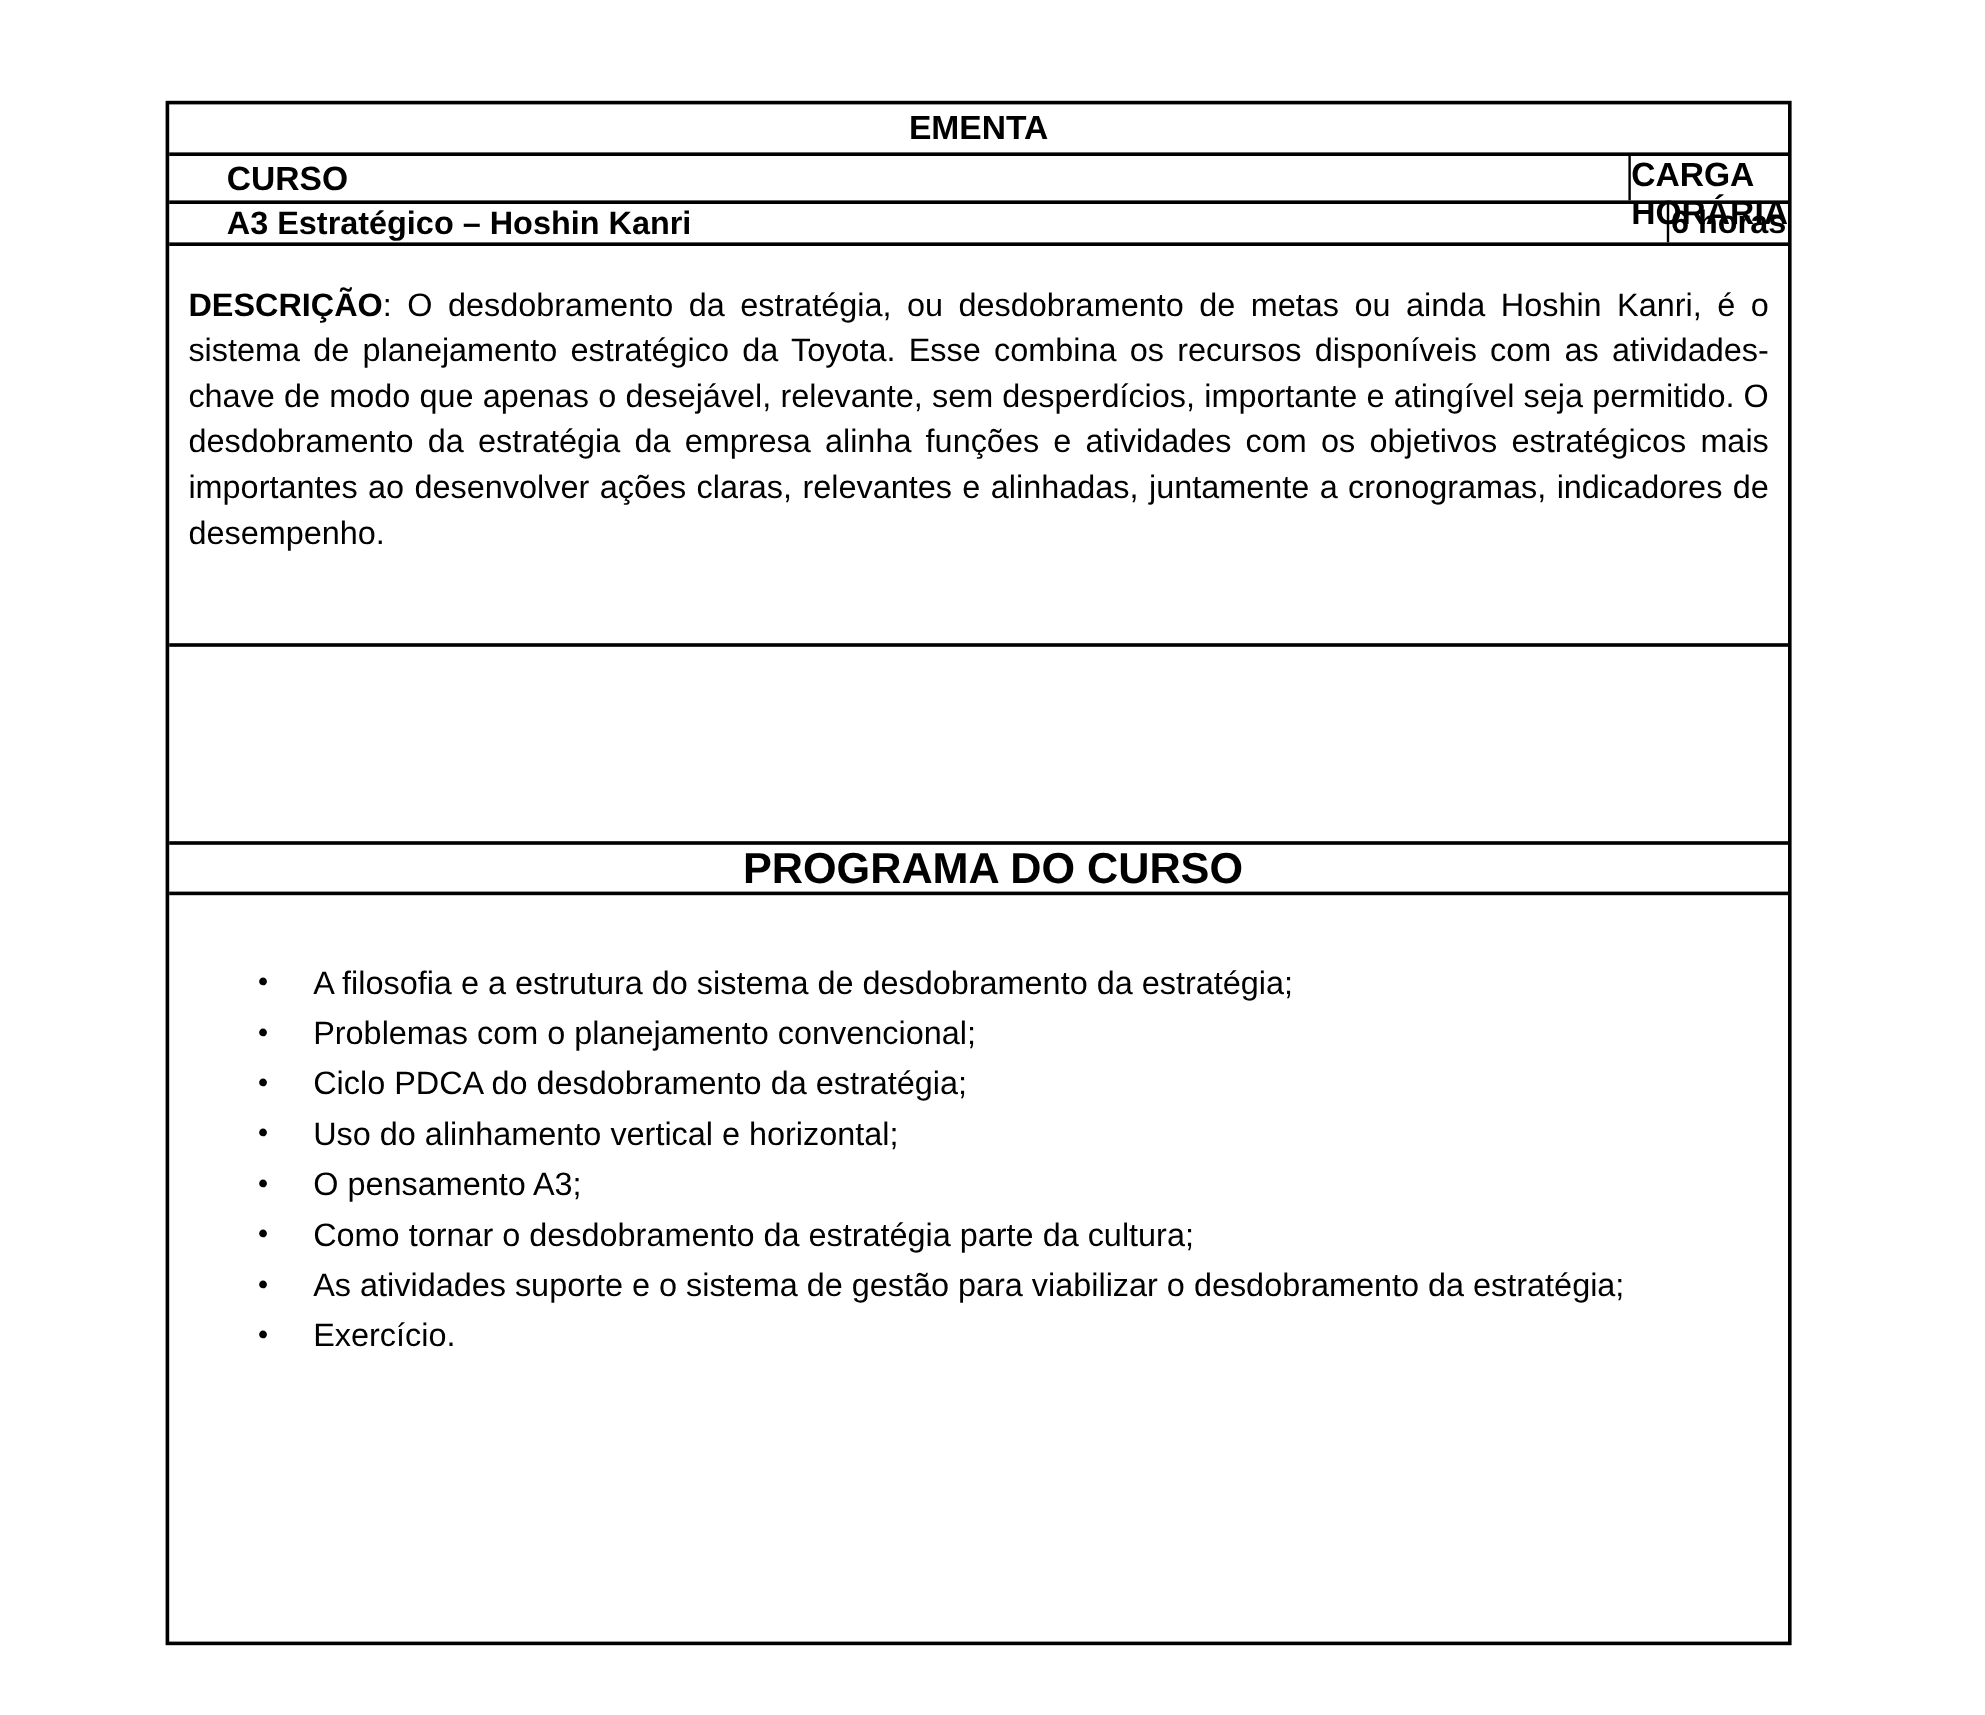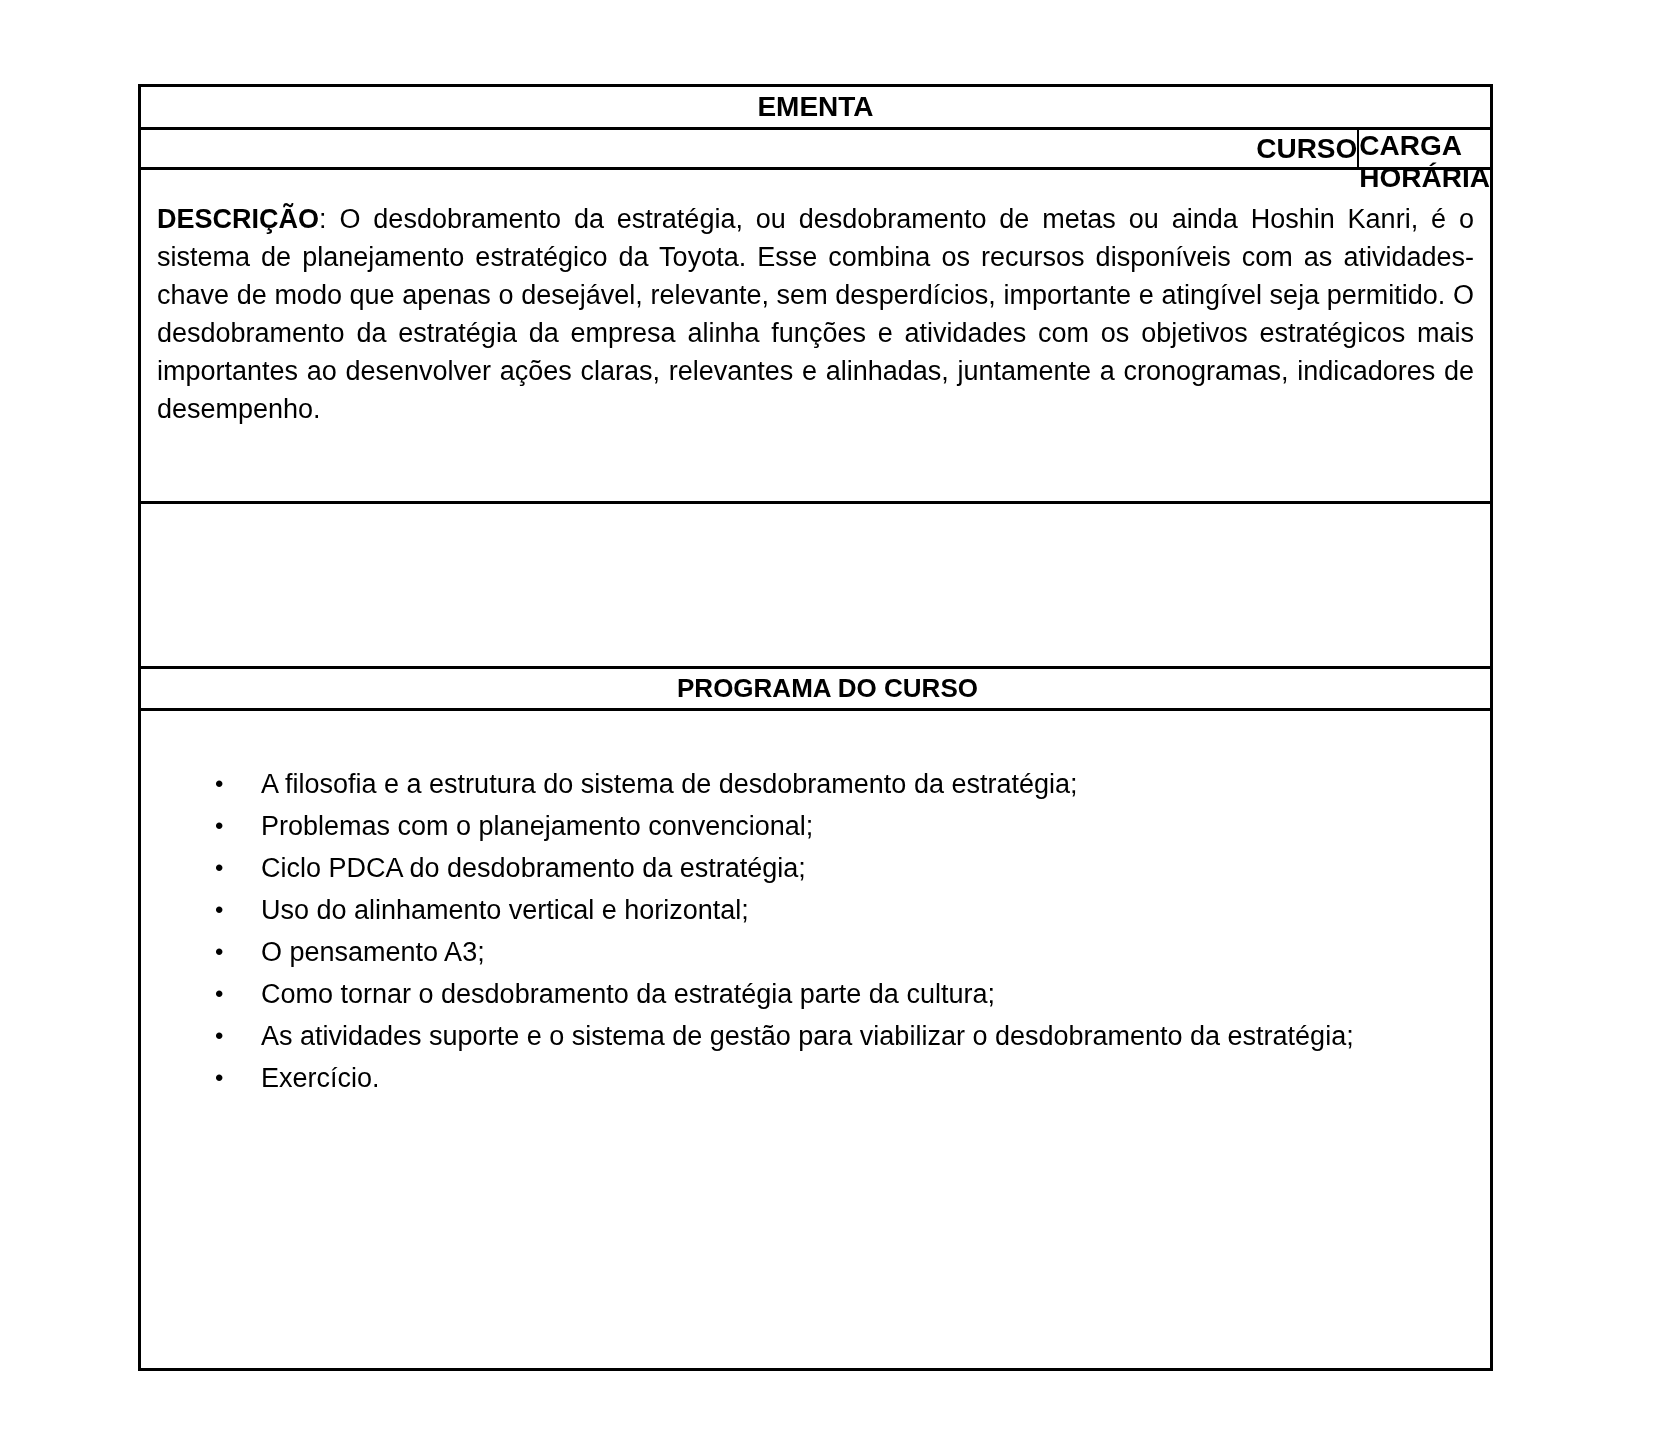--- a/index.html
+++ b/index.html
@@ -21,21 +21,21 @@
 
   .row { border-bottom: 3px solid #000; display: flex; align-items: center; }
 
   .title-row { height: 43px; justify-content: center; }
   .title-row span { font-weight: bold; font-size: 28px; }
 
   .split-row { display: flex; align-items: stretch; }
   .header-row { height: 40px; }
   .course-row { height: 35px; }
   .split-row .cell-main {
-    width: 1248px; display: flex; align-items: center; justify-content: flex-end;
+    width: 1248px; display: flex; align-items: center; justify-content: flex-start; padding-left: 48px;
   }
   .split-row .cell-side {
     flex: 1; border-left: 2px solid #000;
     display: flex; align-items: flex-start; justify-content: center;
   }
   .split-row span { font-weight: bold; font-size: 28px; }
   .course-row span { font-size: 27px; }
 
   .section { border-bottom: 3px solid #000; padding: 0 16px; overflow: hidden; }
 
@@ -44,21 +44,21 @@
     font-size: 27px; line-height: 38px; text-align: justify;
   }
 
   .sec-nivel { height: 165px; padding-top: 42px; }
   .sec-nivel p { font-size: 27px; line-height: 39px; }
 
   .sec-metodologia { height: 163px; padding-top: 44px; }
   .sec-metodologia p { font-size: 27px; line-height: 40px; }
 
   .programa-row { height: 42px; justify-content: center; }
-  .programa-row span { font-weight: bold; font-size: 26px; margin-left: 24px; }
+  .programa-row span { font-weight: bold; font-size: 36px; margin-left: 24px; }
 
   .sec-programa { height: 459px; border-bottom: none; padding-top: 52px; }
   .sec-programa ul { list-style: none; padding-left: 58px; }
   .sec-programa li {
     display: flex; align-items: flex-start;
     font-size: 27px; line-height: 42px;
   }
   .sec-programa .bullet {
     width: 46px; flex: 0 0 46px; font-size: 24px; line-height: 42px;
   }
@@ -78,20 +78,28 @@
 
     <div class="row split-row header-row">
       <div class="cell-main">
         <span>CURSO</span>
       </div>
       <div class="cell-side">
         <span>CARGA HORÁRIA</span>
       </div>
     </div>
 
+    <div class="row split-row course-row">
+      <div class="cell-main">
+        <span class="b">A3 Estratégico – Hoshin Kanri</span>
+      </div>
+      <div class="cell-side">
+        <span class="b">6 horas</span>
+      </div>
+    </div>
 
     <div class="section sec-descricao">
       <p><span class="b">DESCRIÇÃO</span><span>: O desdobramento da estratégia, ou desdobramento de metas ou ainda Hoshin Kanri, é o sistema de planejamento estratégico da Toyota. Esse combina os recursos disponíveis com as atividades-chave de modo que apenas o desejável, relevante, sem desperdícios, importante e atingível seja permitido. O desdobramento da estratégia da empresa alinha funções e atividades com os objetivos estratégicos mais importantes ao desenvolver ações claras, relevantes e alinhadas, juntamente a cronogramas, indicadores de desempenho.</span></p>
     </div>
 
     <div class="section sec-nivel">
     </div>
 
 
     <div class="row programa-row">

